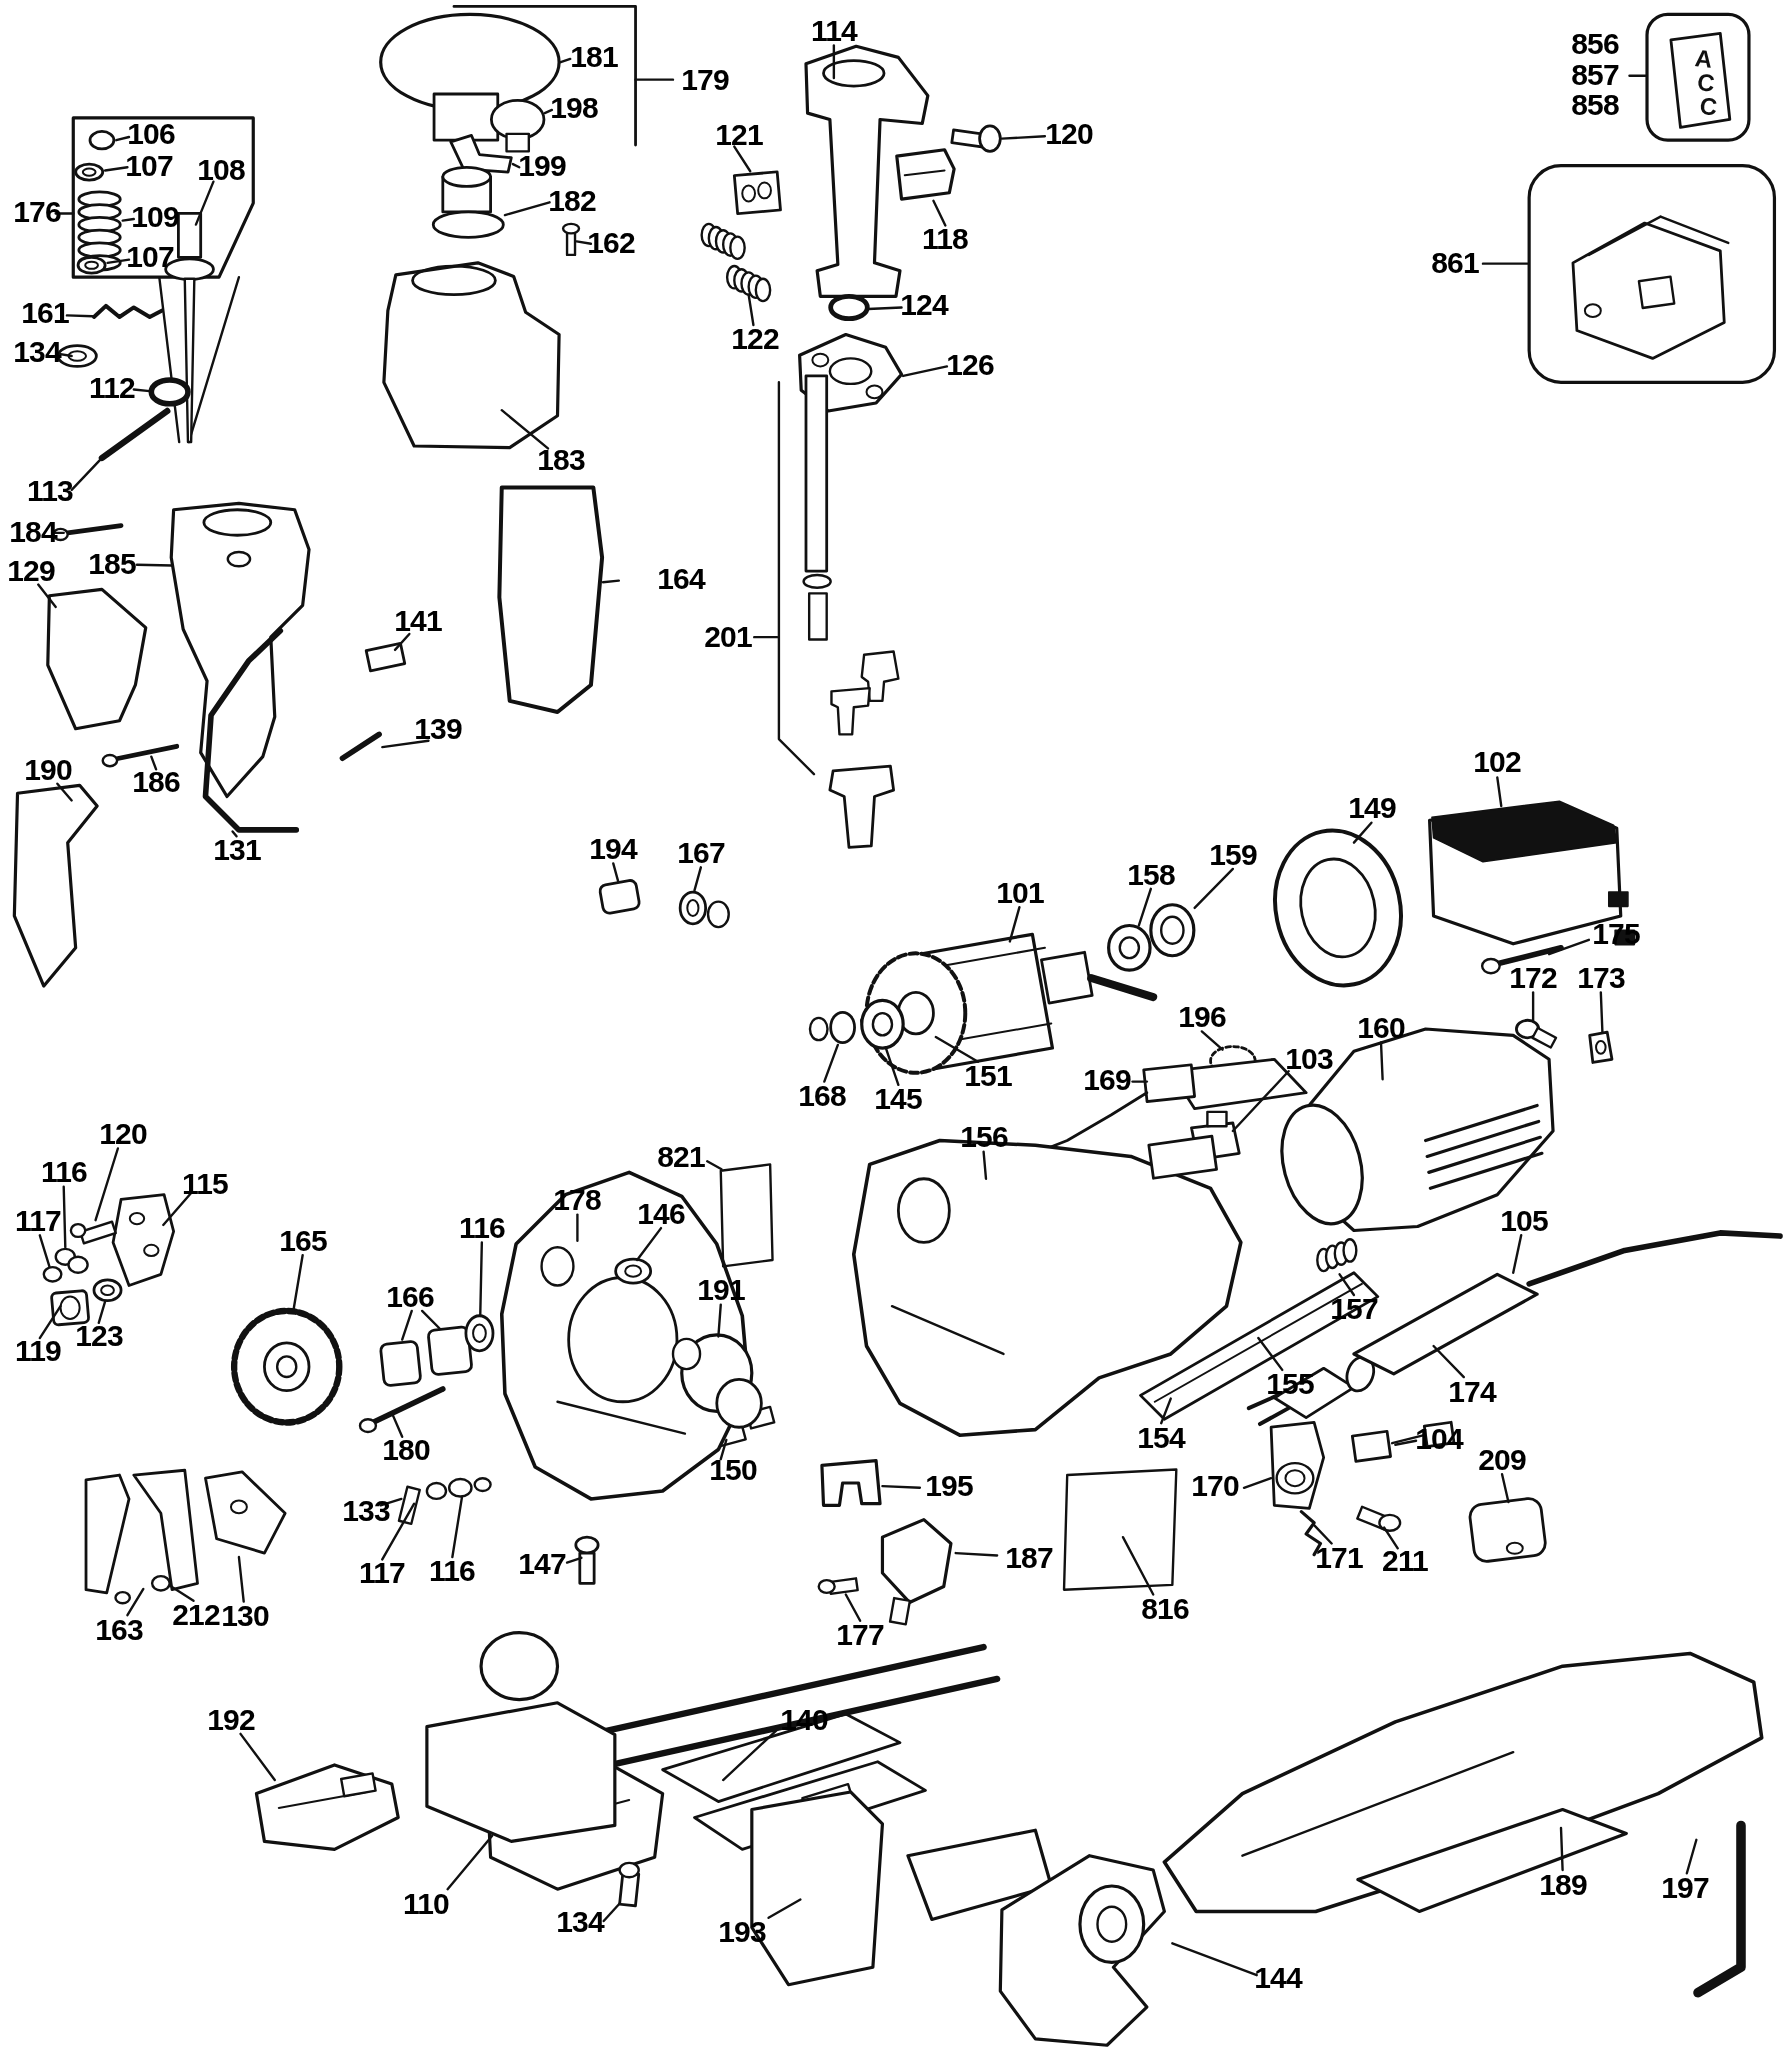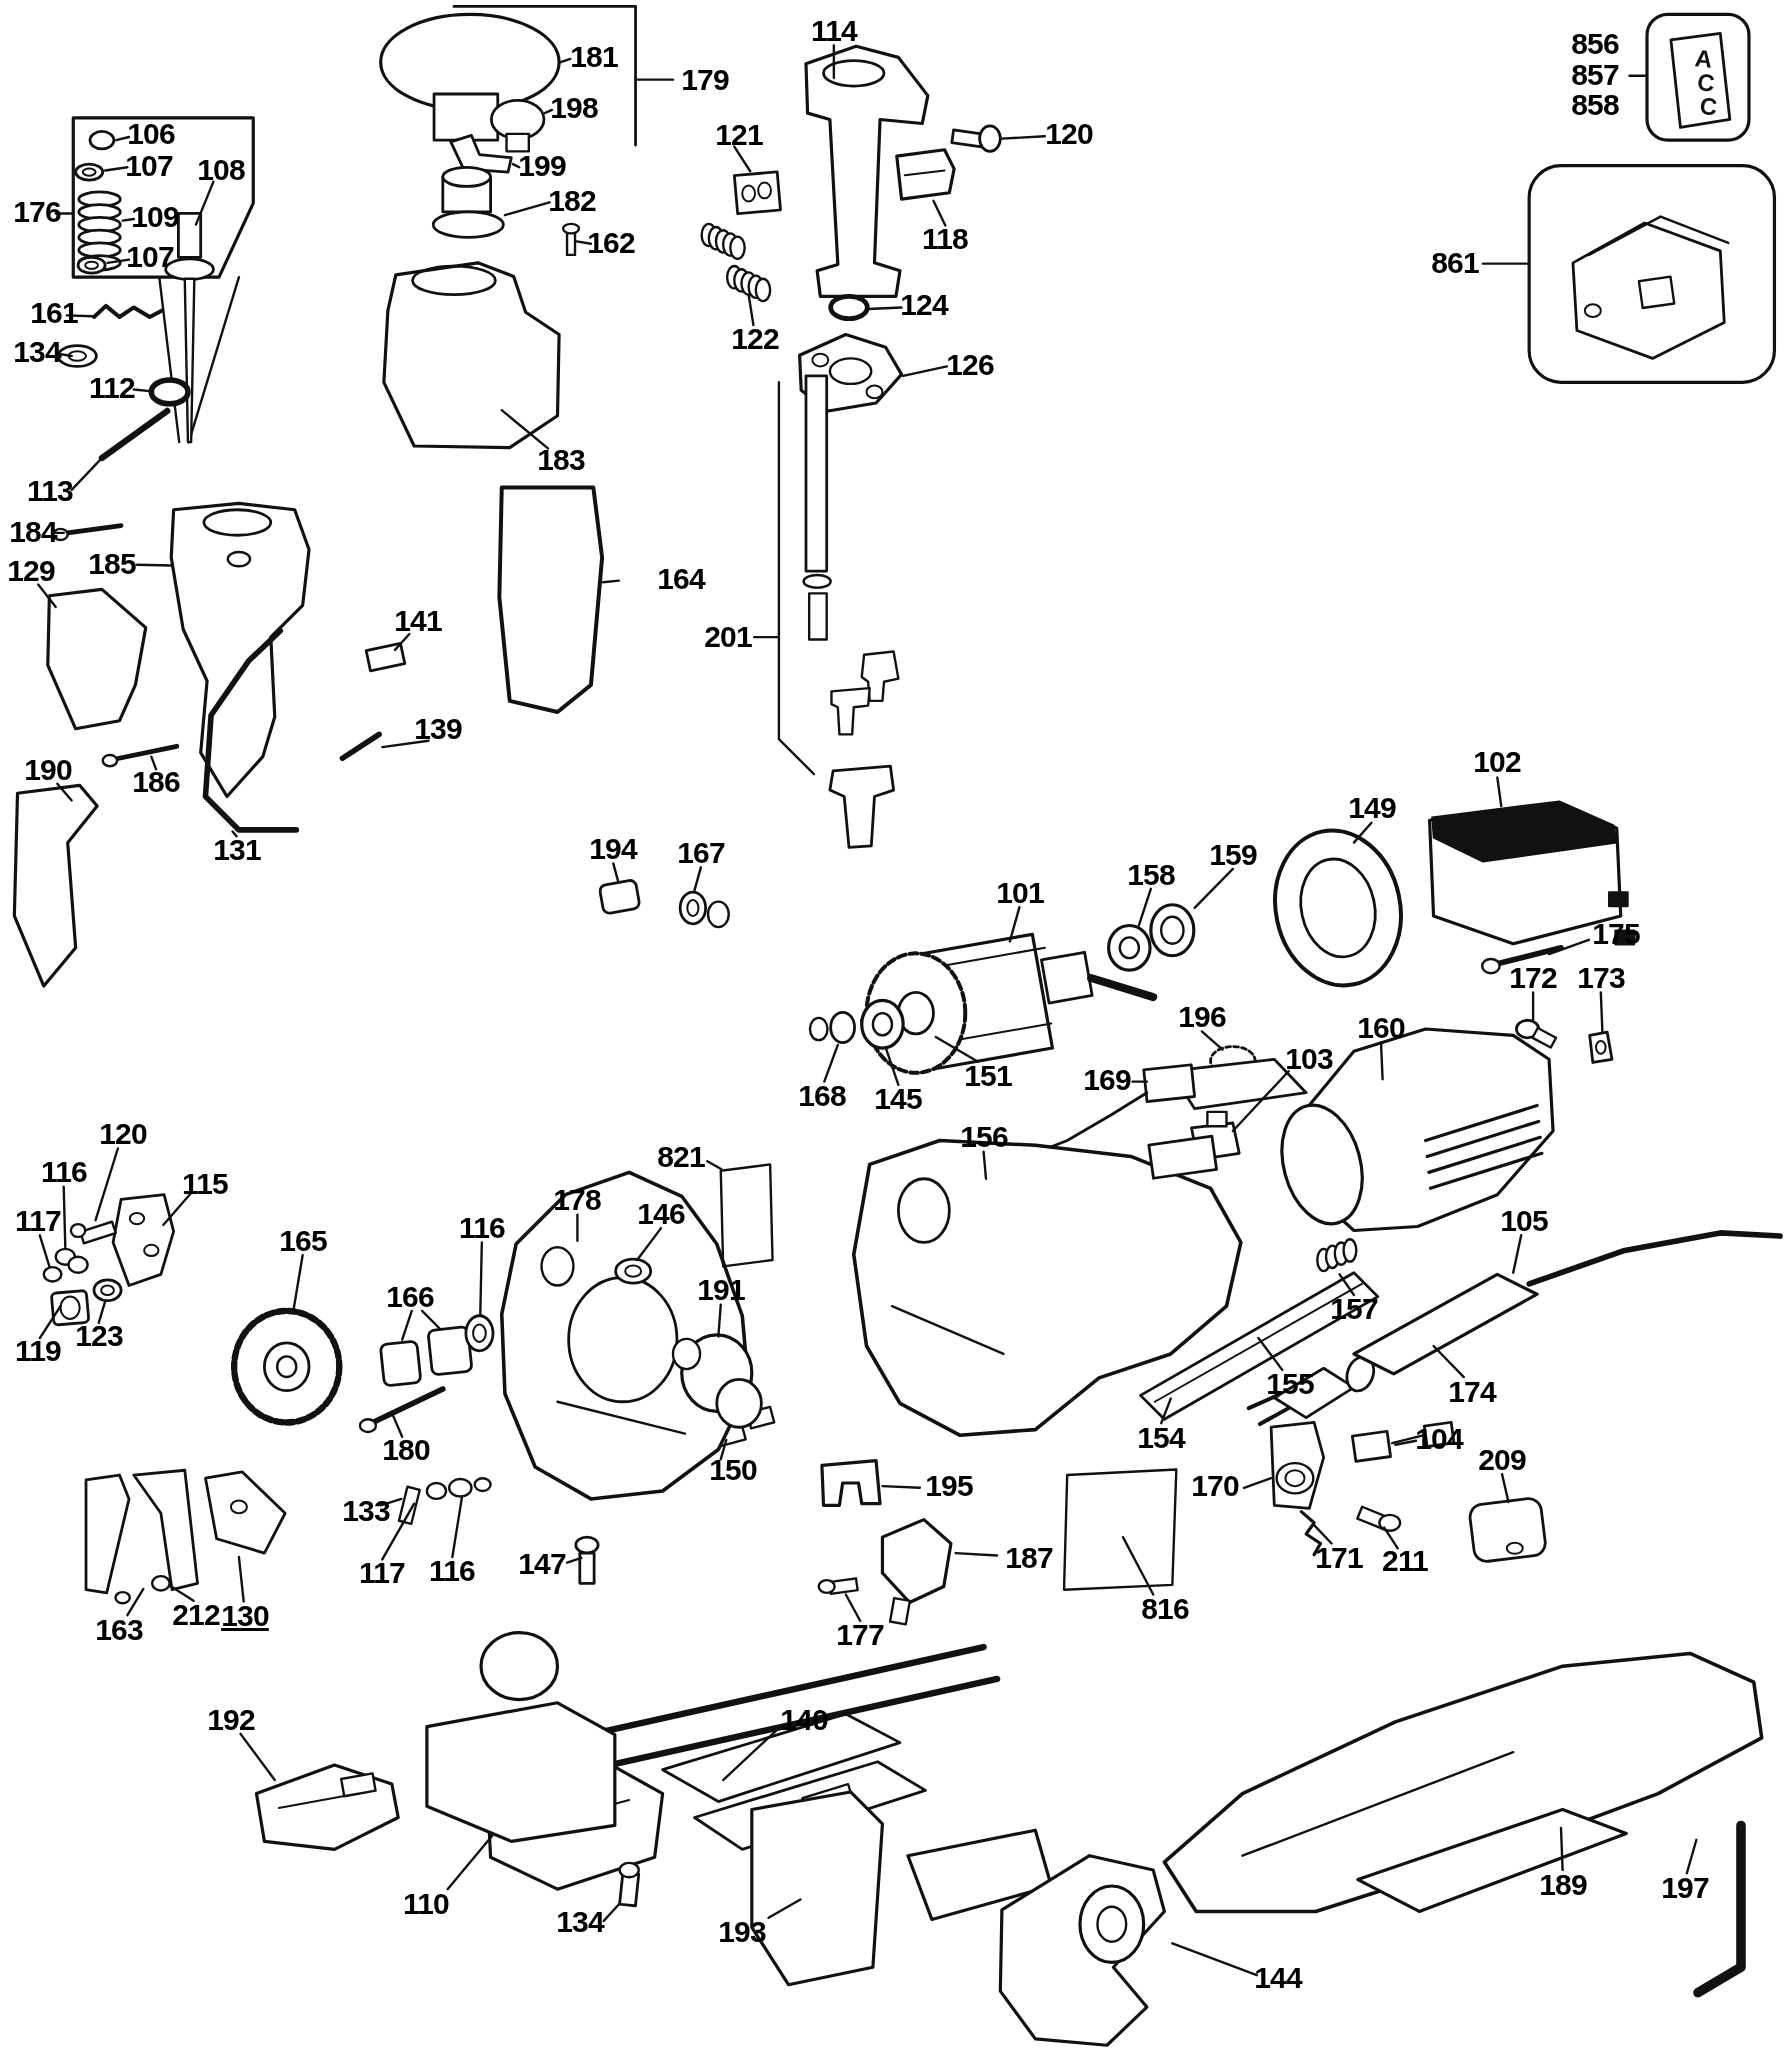--- a/index.html
+++ b/index.html
@@ -349,21 +349,21 @@
       <line x1="1962" y1="2348" x2="1960" y2="2295" stroke="#111111" stroke-width="3" stroke-linecap="round"></line>
       <line x1="2118" y1="2352" x2="2130" y2="2310" stroke="#111111" stroke-width="3" stroke-linecap="round"></line>
     </svg>
   <div id="labels">
       <div class="part-label" style="left: 151px; top: 134px;">106</div>
       <div class="part-label" style="left: 149px; top: 166px;">107</div>
       <div class="part-label" style="left: 221px; top: 170px;">108</div>
       <div class="part-label" style="left: 155px; top: 217px;">109</div>
       <div class="part-label" style="left: 150px; top: 257px;">107</div>
       <div class="part-label" style="left: 37px; top: 212px;">176</div>
-      <div class="part-label" style="left: 54px; top: 313px;">161</div>
+      <div class="part-label" style="left: 45px; top: 313px;">161</div>
       <div class="part-label" style="left: 37px; top: 352px;">134</div>
       <div class="part-label" style="left: 112px; top: 388px;">112</div>
       <div class="part-label" style="left: 50px; top: 491px;">113</div>
       <div class="part-label" style="left: 33px; top: 532px;">184</div>
       <div class="part-label" style="left: 31px; top: 571px;">129</div>
       <div class="part-label" style="left: 112px; top: 564px;">185</div>
       <div class="part-label" style="left: 48px; top: 770px;">190</div>
       <div class="part-label" style="left: 156px; top: 782px;">186</div>
       <div class="part-label" style="left: 237px; top: 850px;">131</div>
       <div class="part-label" style="left: 418px; top: 621px;">141</div>
@@ -434,21 +434,21 @@
       <div class="part-label" style="left: 1354px; top: 1309px;">157</div>
       <div class="part-label" style="left: 1524px; top: 1221px;">105</div>
       <div class="part-label" style="left: 1472px; top: 1392px;">174</div>
       <div class="part-label" style="left: 1439px; top: 1439px;">104</div>
       <div class="part-label" style="left: 1502px; top: 1460px;">209</div>
       <div class="part-label" style="left: 1215px; top: 1486px;">170</div>
       <div class="part-label" style="left: 1339px; top: 1558px;">171</div>
       <div class="part-label" style="left: 1405px; top: 1561px;">211</div>
       <div class="part-label" style="left: 119px; top: 1630px;">163</div>
       <div class="part-label" style="left: 196px; top: 1615px;">212</div>
-      <div class="part-label" style="left: 245px; top: 1616px; text-decoration: underline;">130</div>
+      <div class="part-label" style="left: 245px; top: 1616px;">130</div>
       <div class="part-label" style="left: 231px; top: 1720px;">192</div>
       <div class="part-label" style="left: 426px; top: 1904px;">110</div>
       <div class="part-label" style="left: 580px; top: 1922px;">134</div>
       <div class="part-label" style="left: 804px; top: 1720px;">140</div>
       <div class="part-label" style="left: 742px; top: 1932px;">193</div>
       <div class="part-label" style="left: 1278px; top: 1978px;">144</div>
       <div class="part-label" style="left: 1563px; top: 1885px;">189</div>
       <div class="part-label" style="left: 1685px; top: 1888px;">197</div>
     </div>
 </div>

